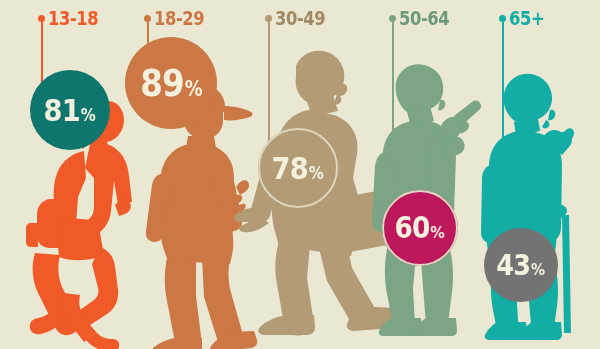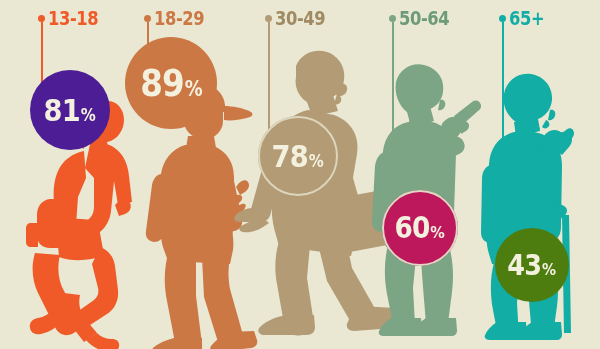--- a/index.html
+++ b/index.html
@@ -83,21 +83,21 @@
         <path d="M60,200 c-2,9 0,18 6,25 l11,13 l-13,9 l-14,-18 c-7,-9 -9,-20 -6,-31 z"></path>
         <path d="M77,238 c4,4 9,6 15,6 c5,0 8,3 7,8 c-1,4 -5,6 -10,5 c-9,-1 -17,-5 -23,-12 z"></path>
         <path d="M99,106 c4,-3 9,-2 11,2 c2,4 0,9 -5,11 l-6,2 l-4,-11 z"></path>
       </g>
     </svg>
 
     <div class="stem" style="left:41px;top:22px;height:85px;background:#ef5a28"></div>
     <div class="dot" style="left:38px;top:15px;background:#ef5a28"></div>
     <div class="agelabel" style="left:48px;top:9px;color:#ef5a28">13-18</div>
 
-    <div class="bubble" style="left:30px;top:70px;width:80px;height:80px;background:#4c1d95">
+    <div class="bubble" style="left:30px;top:70px;width:80px;height:80px;background:#0f766e">
       <div class="pct" style="font-size:31px">
         <span class="num">81</span>
           <span class="sign">%</span>
       </div>
     </div>
   </div>
 
   <div class="group">
     <svg class="fig" style="left:140px;top:78px;width:120px;height:245px" viewBox="0 0 120 245">
       <g fill="#cc7845">
@@ -147,21 +147,21 @@
         <path d="M80,196 l9,37 l22,38 c4,8 12,10 20,5 c7,-4 8,-12 4,-19 l-21,-37 l-6,-28 z"></path>
         <path d="M44,268 c-9,2 -17,6 -22,11 c-3,3 -2,7 3,8 l43,0 c6,0 9,-3 9,-8 l-1,-12 z"></path>
         <path d="M121,258 c-6,6 -10,12 -12,18 c-1,4 2,7 7,7 l40,-3 c5,0 7,-4 6,-9 l-5,-11 z"></path>
       </g>
     </svg>
 
     <div class="stem" style="left:268px;top:22px;height:145px;background:#b29b75"></div>
     <div class="dot" style="left:265px;top:15px;background:#b29b75"></div>
     <div class="agelabel" style="left:275px;top:9px;color:#a08a63">30-49</div>
 
-    <div class="bubble" style="left:258px;top:116px;width:80px;height:80px;background:#b29b75">
+    <div class="bubble" style="left:258px;top:128px;width:80px;height:80px;background:#b29b75">
       <div class="ring" style="left:0;top:0;width:80px;height:80px;border-color:#ddd6bd"></div>
       <div class="pct" style="font-size:31px">
         <span class="num">78</span>
           <span class="sign">%</span>
       </div>
     </div>
   </div>
 
   <div class="group">
     <svg class="fig" style="left:372px;top:60px;width:120px;height:262px" viewBox="0 0 120 262">
@@ -217,21 +217,21 @@
         <path d="M46,193 l3,38 l3,35 l21,-1 l4,-29 c2,-16 1,-31 -3,-45 z"></path>
         <path d="M17,252 c-6,4 -10,8 -12,13 c-1,3 1,5 5,5 l31,0 c4,0 6,-2 6,-6 l-1,-12 z"></path>
         <path d="M52,252 c-6,4 -10,8 -12,13 c-1,3 1,5 5,5 l31,0 c4,0 6,-2 6,-6 l-1,-12 z"></path>
       </g>
     </svg>
 
     <div class="stem" style="left:502px;top:22px;height:230px;background:#12ada4"></div>
     <div class="dot" style="left:499px;top:15px;background:#12ada4"></div>
     <div class="agelabel" style="left:509px;top:9px;color:#12ada4">65+</div>
 
-    <div class="bubble" style="left:495px;top:228px;width:74px;height:74px;background:#4d7c0f">
+    <div class="bubble" style="left:484px;top:228px;width:74px;height:74px;background:#737373">
       <div class="pct" style="font-size:29px">
         <span class="num">43</span>
           <span class="sign">%</span>
       </div>
     </div>
   </div>
 
 </div>
 
 </body></html>

